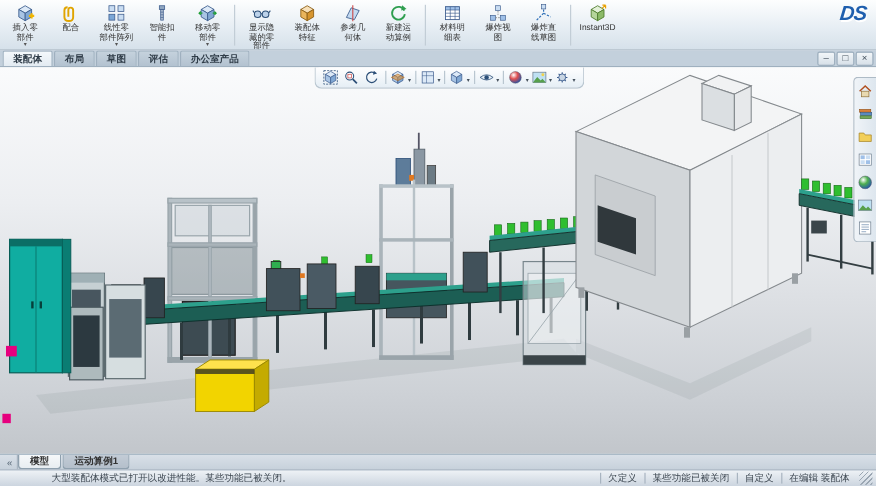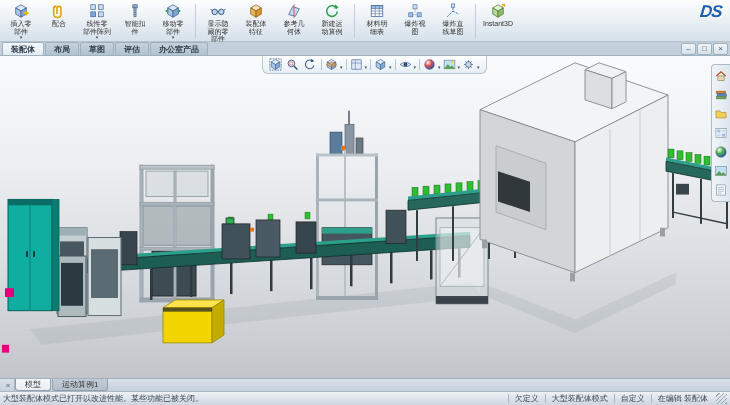--- a/index.html
+++ b/index.html
@@ -52,27 +52,27 @@
   .tic{width:14px;height:14px;cursor:default;}
   .tic svg{width:14px;height:14px;}
 
   
   .docbar{height:12px;background:linear-gradient(#d9e0e8,#c7d1db);border-top:1px solid #9fb0bf;
     display:flex;align-items:stretch;font-size:8px;color:#333;padding-left:2px;}
   .dnav{width:12px;display:flex;align-items:center;justify-content:center;color:#5a6a78;
     border-right:1px solid #aab6c2;font-size:8px;cursor:default;}
   .dtabs{display:flex;}
   .dtab{display:flex;align-items:center;padding:0 9px;border:1px solid #8fa0ae;border-top:none;
-    background:linear-gradient(#c3ccd6,#b4bfcb);margin-right:1px;border-radius:0 0 3px 3px;cursor:default;}
-  .dtab.active{background:linear-gradient(#f6f8fa,#e8edf1);font-weight:normal;}
+    background:linear-gradient(#c3ccd6,#b4bfcb);margin-right:1px;border-radius:0 0 3px 3px;cursor:default;font-weight:bold;}
+  .dtab.active{background:linear-gradient(#f6f8fa,#e8edf1);font-weight:bold;}
 
   
   .statusbar{height:13px;background:linear-gradient(#eef2f6,#ccd5df);border-top:1px solid #aab6c2;
     display:flex;align-items:center;font-size:8px;color:#3c4650;padding:0 3px;}
-  .sb-msg{flex:1;white-space:nowrap;overflow:hidden;text-overflow:ellipsis;}
+  .sb-msg{flex:1;white-space:nowrap;overflow:hidden;text-overflow:ellipsis;margin-left:40px;}
   .sb-seg{border-left:1px solid #a8b4c0;padding:0 6px;white-space:nowrap;text-align:right;}
   .grip{width:11px;height:11px;margin-left:2px;
     background:repeating-linear-gradient(135deg,transparent 0 2px,#9aa6b2 2px 3px);}
 </style>
 </head>
 <body>
 
 <div class="app">
 
   <div class="ribbon">
@@ -515,16 +515,16 @@
   <div class="docbar">
     <div class="dnav">«</div>
     <div class="dtabs" id="docTabs">
         <div class="dtab active">模型</div>
         <div class="dtab">运动算例1</div>
       </div>
   </div>
 
   <div class="statusbar">
     <span class="sb-msg">大型装配体模式已打开以改进性能。某些功能已被关闭。</span>
-    <span id="sbSegs"><span class="sb-seg">欠定义</span><span class="sb-seg">大型装配体模式</span><span class="sb-seg">自定义</span><span class="sb-seg">在编辑 装配体</span></span>
+    <span id="sbSegs"><span class="sb-seg">欠定义</span><span class="sb-seg">某些功能已被关闭</span><span class="sb-seg">自定义</span><span class="sb-seg">在编辑 装配体</span></span>
     <span class="grip"></span>
   </div>
 </div>
 
 </body></html>

